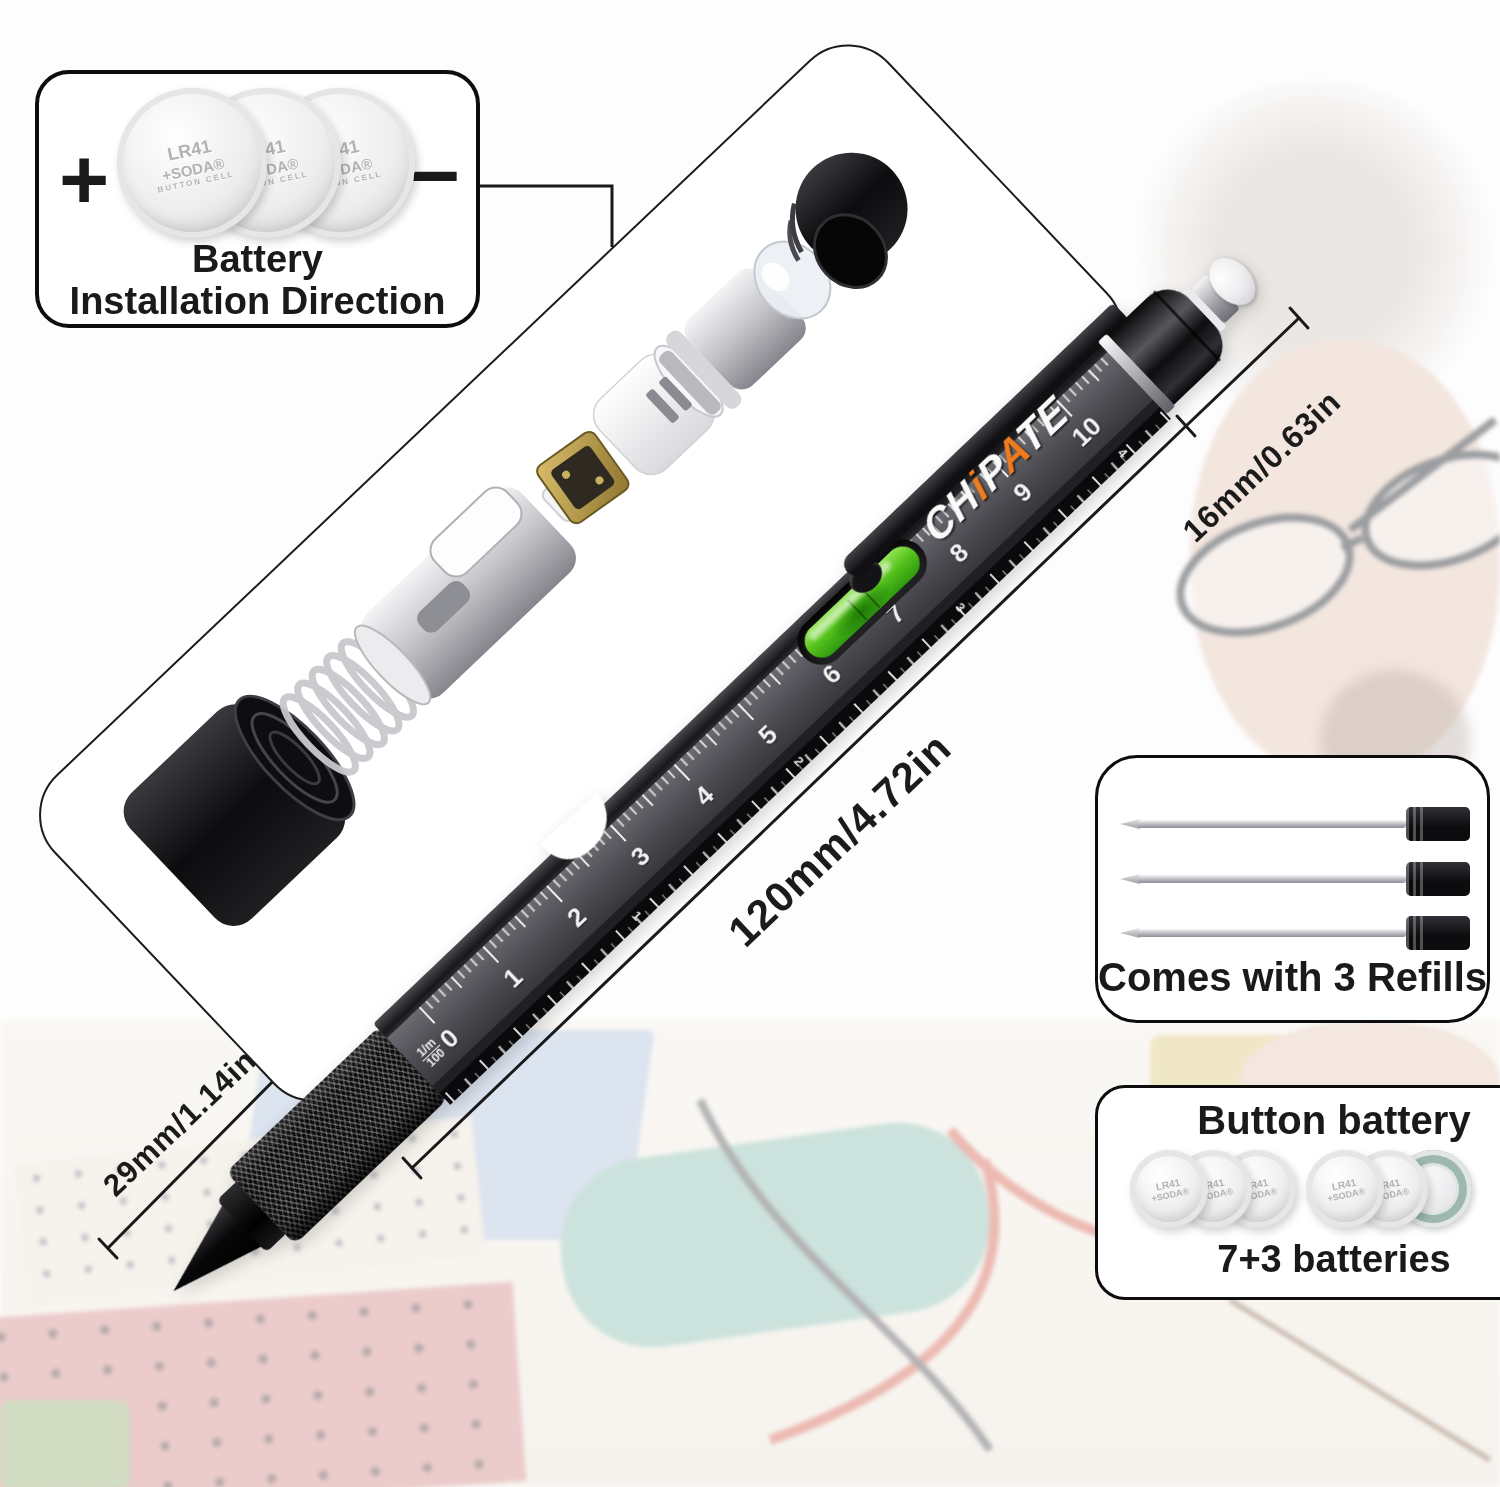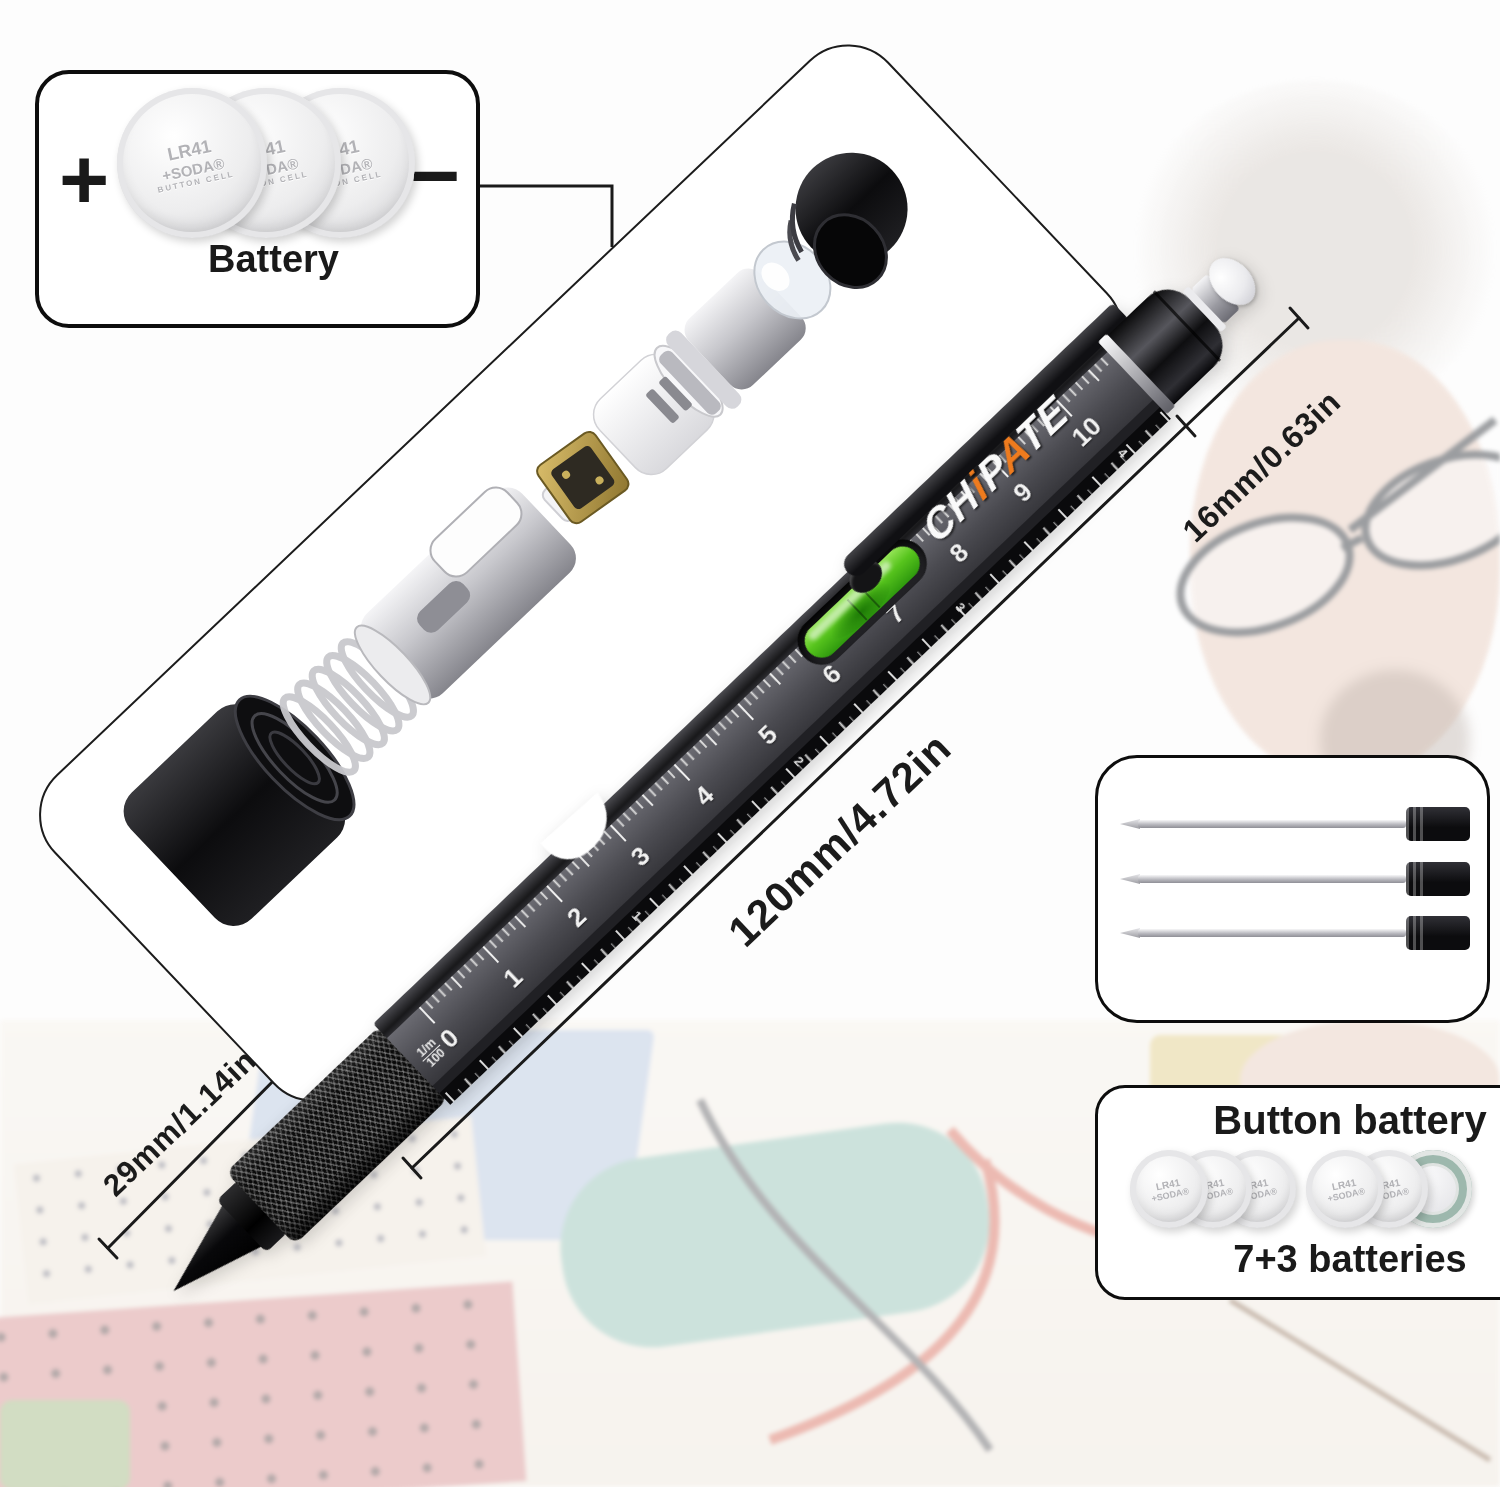--- a/index.html
+++ b/index.html
@@ -93,21 +93,21 @@
 
   
   .cbox{position:absolute;background:#fff;border:3px solid #0d0d0d;}
   .box-install{left:35px;top:70px;width:445px;height:258px;border-width:4px;border-radius:34px;}
   .sign{position:absolute;font-size:86px;font-weight:bold;color:#1a1a1a;line-height:1;}
   .cell{position:absolute;border-radius:50%;
     background:radial-gradient(circle at 38% 32%,#ffffff,#ededee 55%,#d3d3d6 85%,#bfbfc2);
     box-shadow:inset 0 0 0 6px #e6e6e8,inset 0 -8px 14px rgba(0,0,0,.12),3px 4px 8px rgba(0,0,0,.18);}
   .cell-face{position:absolute;inset:0;display:flex;flex-direction:column;align-items:center;justify-content:center;
     transform:rotate(-12deg);color:#b2b2b6;font-weight:bold;text-shadow:0 1px 0 #fff;}
-  .box-title{position:absolute;width:100%;text-align:center;font-weight:bold;color:#1a1a1a;margin-left:16px;}
+  .box-title{position:absolute;width:100%;text-align:center;font-weight:bold;color:#1a1a1a;}
 
   .box-refills{left:1095px;top:755px;width:395px;height:268px;border-radius:42px;}
   .refill{position:absolute;left:22px;width:352px;height:36px;}
   .r-tip{position:absolute;left:0;top:13px;width:20px;height:10px;background:linear-gradient(180deg,#e6e6e9,#9c9ca2);
     clip-path:polygon(0 50%,100% 0,100% 100%);}
   .r-rod{position:absolute;left:18px;top:14px;width:268px;height:8px;border-radius:3px;
     background:linear-gradient(180deg,#f7f7f8,#b9b9bf 55%,#8f8f96);}
   .r-cap{position:absolute;left:286px;top:1px;width:64px;height:34px;border-radius:5px;
     background:linear-gradient(180deg,#303036,#0c0c0e 60%);}
   .r-cap:before{content:"";position:absolute;left:0;top:0;width:20px;height:100%;
@@ -335,38 +335,40 @@
         </div>
     </div>
     <div class="cell" style="left:78px;top:14px;width:150px;height:150px;z-index:3">
       <div class="cell-face">
           <span style="font-size:18px">LR41</span>
           <span style="font-size:15px">+SODA®</span>
           <span style="font-size:8px;letter-spacing:2px">BUTTON CELL</span>
         </div>
     </div>
     <div class="box-title" style="top:164px;font-size:38px">Battery</div>
+    <div class="box-title" style="top:206px;font-size:38px">Installation Direction</div>
   </div>
 
   <div class="cbox box-refills">
     <div class="refill" style="top:48px">
         <div class="r-tip"></div>
         <div class="r-rod"></div>
         <div class="r-cap"></div>
       </div>
     <div class="refill" style="top:103px">
         <div class="r-tip"></div>
         <div class="r-rod"></div>
         <div class="r-cap"></div>
       </div>
     <div class="refill" style="top:157px">
         <div class="r-tip"></div>
         <div class="r-rod"></div>
         <div class="r-cap"></div>
       </div>
+    <div class="box-title" style="bottom:20px;font-size:40px">Comes with 3 Refills</div>
   </div>
 
   <div class="cbox box-bbat">
     <div class="box-title" style="top:10px;font-size:40px">Button battery</div>
     <div class="cell" style="left:120px;top:62px;width:78px;height:78px;z-index:1">
         <div class="cell-sm-face">
           <span style="font-size:10px">LR41</span>
           <span style="font-size:9px">+SODA®</span>
         </div>
       </div>

